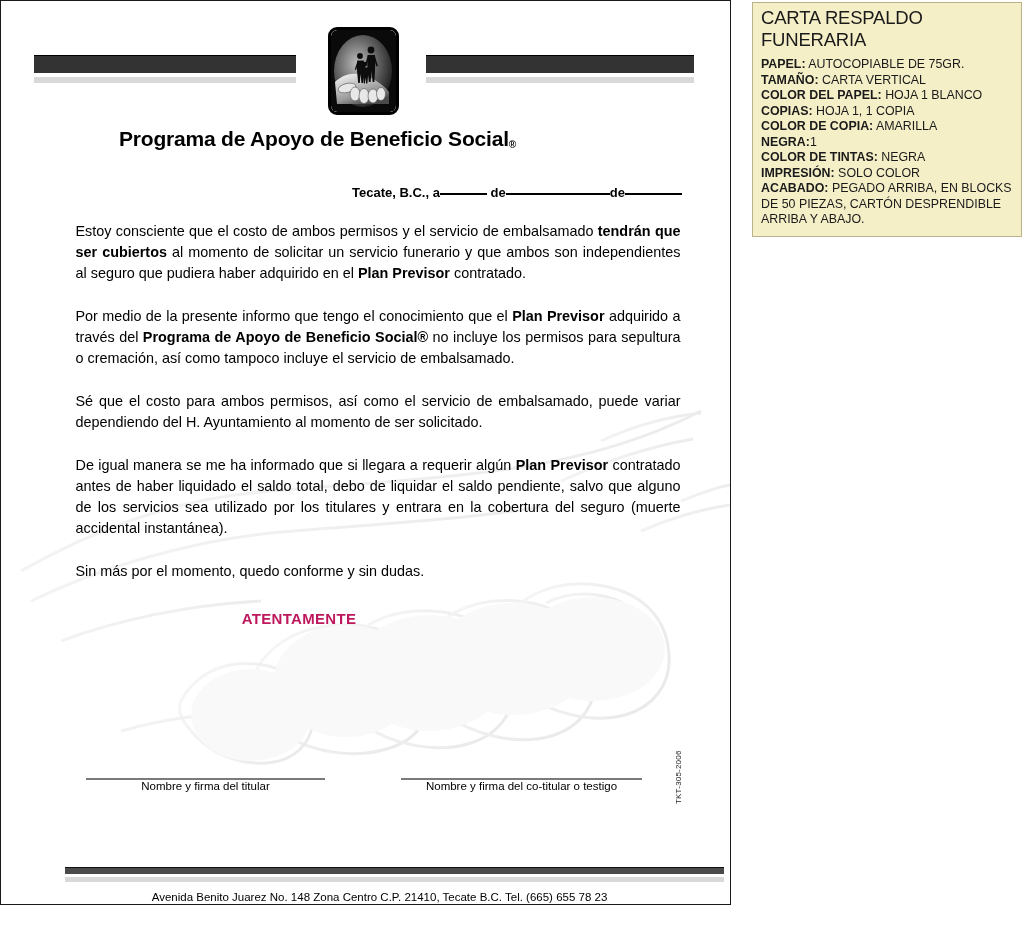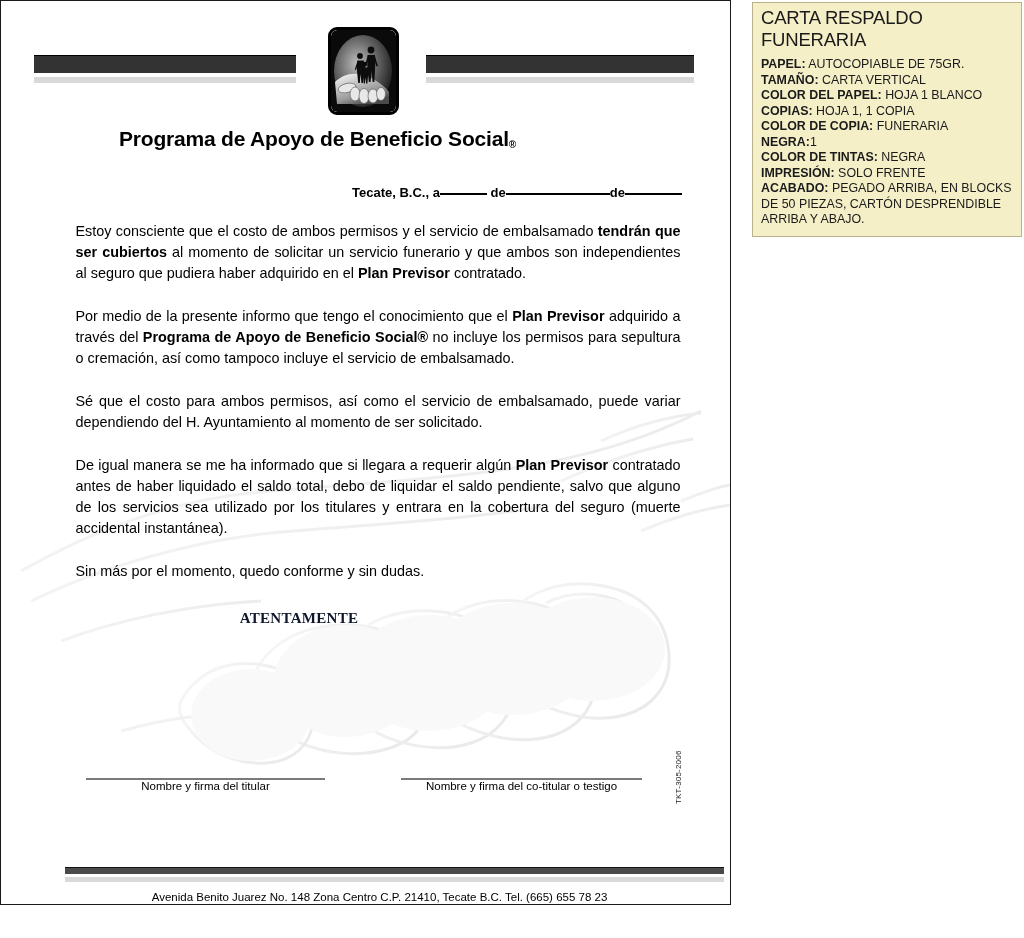--- a/index.html
+++ b/index.html
@@ -136,22 +136,21 @@
 
   .atentamente {
     position: relative;
     z-index: 2;
     text-align: center;
     font-size: 15px;
     font-weight: bold;
     letter-spacing: 0.3px;
     margin-top: 28px;
     padding-right: 133px;
-    color: #0f172a;
-    font-family: Liberation Serif, serif;
+    color: #be185d;
   }
 
   
   .signatures {
     position: absolute;
     left: 0;
     top: 777px;
     width: 731px;
     z-index: 2;
     display: flex;
@@ -376,19 +375,19 @@
 
 </div>
 
 <div id="spec-panel">
   <div class="spec-title">CARTA RESPALDO FUNERARIA</div>
   <div>
       <div class="spec-row"><span class="k">PAPEL:</span><span class="v"> AUTOCOPIABLE DE 75GR.</span></div>
       <div class="spec-row"><span class="k">TAMAÑO:</span><span class="v"> CARTA VERTICAL</span></div>
       <div class="spec-row"><span class="k">COLOR DEL PAPEL:</span><span class="v"> HOJA 1 BLANCO</span></div>
       <div class="spec-row"><span class="k">COPIAS:</span><span class="v"> HOJA 1, 1 COPIA</span></div>
-      <div class="spec-row"><span class="k">COLOR DE COPIA:</span><span class="v"> FUNERARIA</span></div>
+      <div class="spec-row"><span class="k">COLOR DE COPIA:</span><span class="v"> AMARILLA</span></div>
       <div class="spec-row"><span class="k">NEGRA:</span><span class="v">1</span></div>
       <div class="spec-row"><span class="k">COLOR DE TINTAS:</span><span class="v"> NEGRA</span></div>
-      <div class="spec-row"><span class="k">IMPRESIÓN:</span><span class="v"> SOLO FRENTE</span></div>
+      <div class="spec-row"><span class="k">IMPRESIÓN:</span><span class="v"> SOLO COLOR</span></div>
       <div class="spec-row"><span class="k">ACABADO:</span><span class="v"> PEGADO ARRIBA, EN BLOCKS DE 50 PIEZAS, CARTÓN DESPRENDIBLE ARRIBA Y ABAJO.</span></div>
     </div>
 </div>
 
 </body></html>

